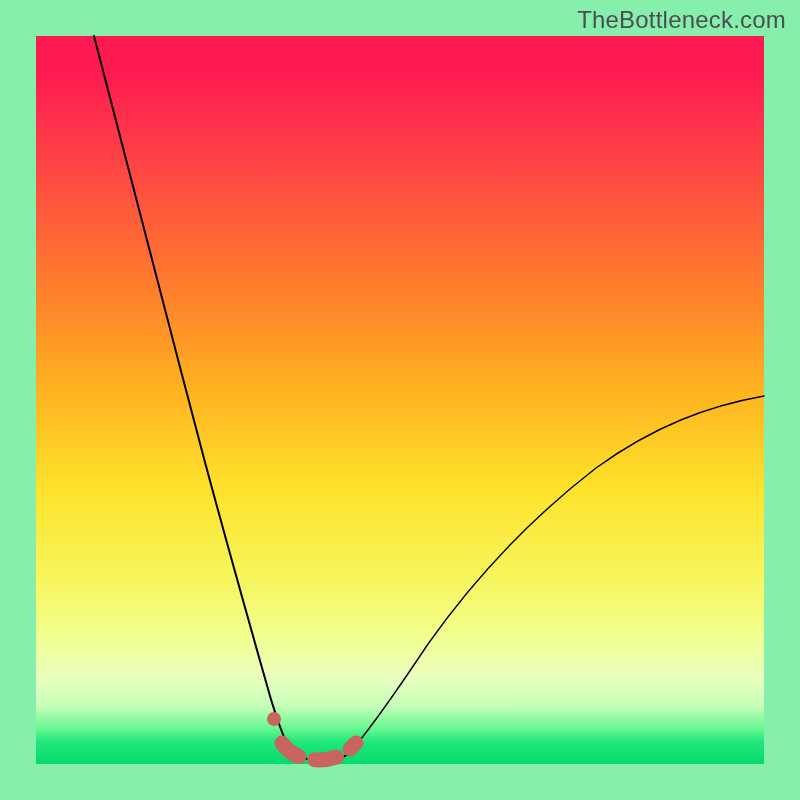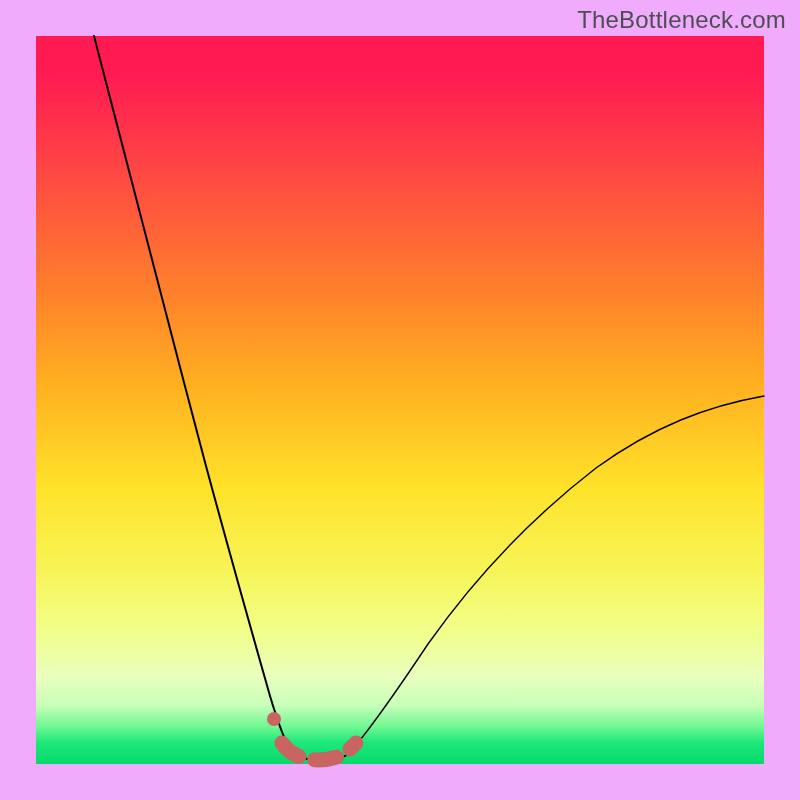--- a/index.html
+++ b/index.html
@@ -10,21 +10,21 @@
     overflow: hidden;
     background: #000;
     font-family: Arial, Helvetica, sans-serif;
   }
   .frame {
     position: absolute;
     top: 0;
     left: 0;
     width: 800px;
     height: 800px;
-    background: #f0abfc;
+    background: #86efac;
   }
   .plot {
     position: absolute;
     top: 36px;
     left: 36px;
     width: 728px;
     height: 728px;
     background: linear-gradient(
       to bottom,
       #ff1a52 0%,

